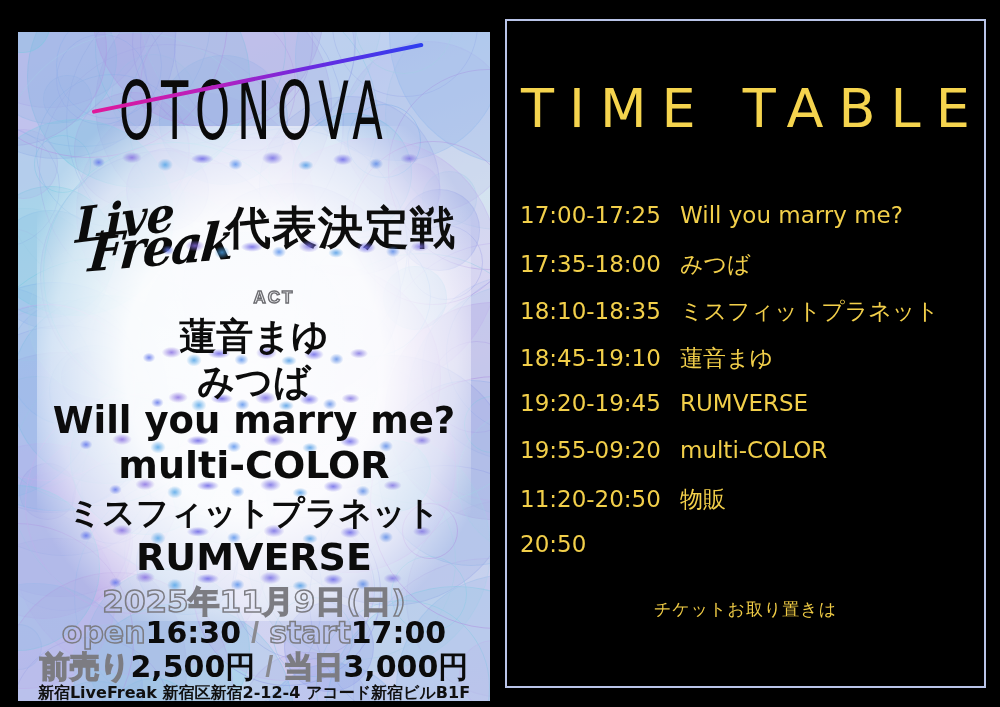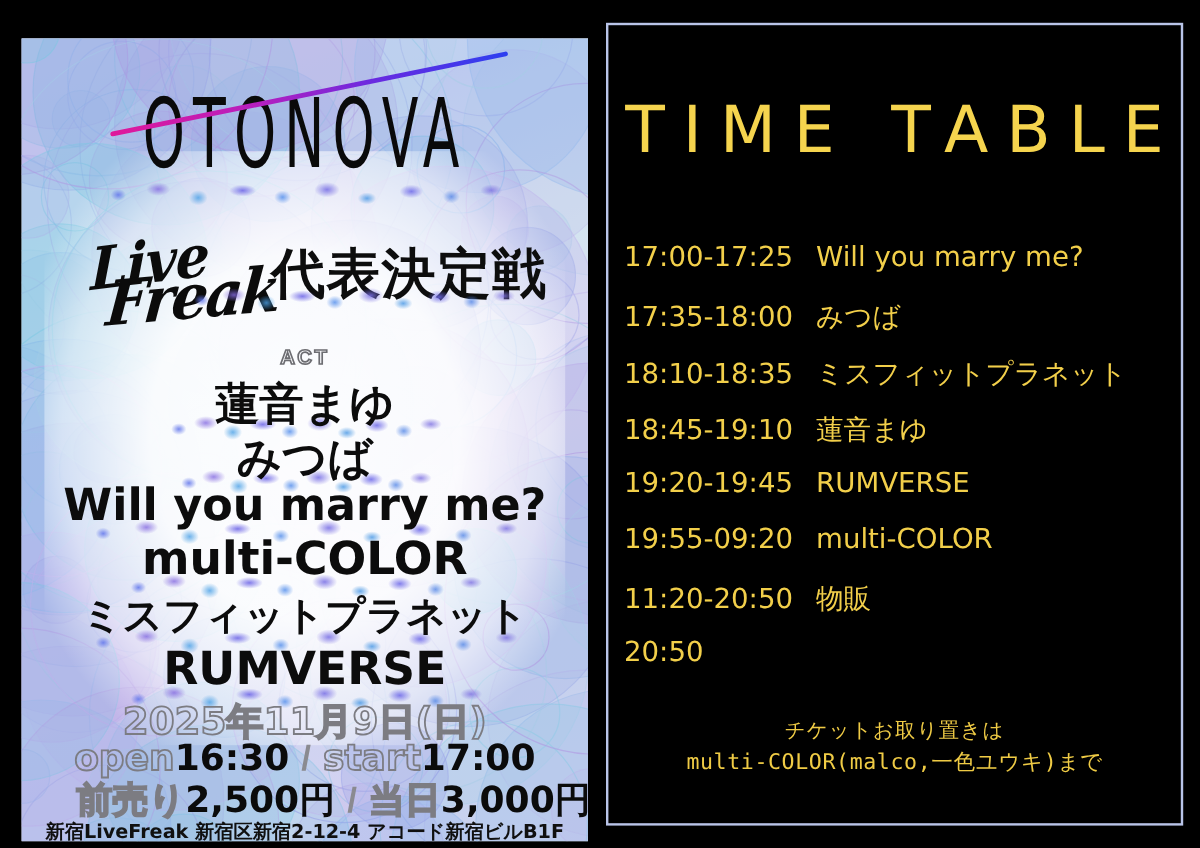--- a/index.html
+++ b/index.html
@@ -77,20 +77,21 @@
     position:absolute;left:208px;top:6px;width:258px;text-align:left;
     font-size:45px;font-weight:700;color:#0d0d0d;letter-spacing:1px;
     font-family:"DejaVu Sans","Liberation Sans",sans-serif;
   }
 
   
   #act-label{
     position:absolute;left:0;top:256px;width:100%;text-align:center;
     font-size:17px;font-weight:700;letter-spacing:2px;
     color:transparent;
+    padding-left:20px;
     -webkit-text-stroke:1.4px #6d6d72;
   }
   .act-line{
     position:absolute;left:0;width:100%;text-align:center;
     font-weight:700;color:#0c0c0c;z-index:4;white-space:nowrap;
     font-family:"DejaVu Sans","Liberation Sans",sans-serif;
   }
 
   
   .info-line{position:absolute;left:0;width:100%;text-align:center;white-space:nowrap;z-index:4;}
@@ -330,21 +331,21 @@
       <div class="splash" style="top:535px;width:330px;"></div>
 
       <div class="info-line" style="top:549px;">
         <span class="hollow" style="font-size:31px;">2025年11月9日(日)</span>
       </div>
 
       <div class="info-line" style="top:583px;">
         <span class="hollow" style="font-size:30px;text-align:center;">open</span><span class="solid" style="font-size:30px;">16:30</span><span class="sep" style="font-size:29px;padding:0 10px;">/</span><span class="hollow" style="font-size:30px;">start</span><span class="solid" style="font-size:30px;">17:00</span>
       </div>
 
-      <div class="info-line" style="top:615px;padding-left:24px;">
+      <div class="info-line" style="top:615px;">
         <span class="hollow" style="font-size:30px;">前売り</span><span class="solid" style="font-size:30px;">2,500円</span><span class="sep" style="font-size:29px;padding:0 10px;">/</span><span class="hollow" style="font-size:30px;">当日</span><span class="solid" style="font-size:30px;">3,000円</span>
       </div>
 
       <div id="venue" style="top:651px;">新宿LiveFreak 新宿区新宿2-12-4 アコード新宿ビルB1F</div>
 
     </div>
   </div>
 
   <div id="panel">
     <div id="tt-title">TIME TABLE</div>
@@ -379,17 +380,16 @@
         <span class="tt-act">物販</span>
       </div>
       <div class="tt-row">
         <span class="tt-time">20:50</span>
         <span class="tt-act"></span>
       </div>
     </div>
 
     <div id="tt-note">
       <div class="n1">チケットお取り置きは</div>
-      <div class="n2">multi-COLOR(malco,一色ユウキ)まで</div>
     </div>
   </div>
 
 </div>
 
 </body></html>

